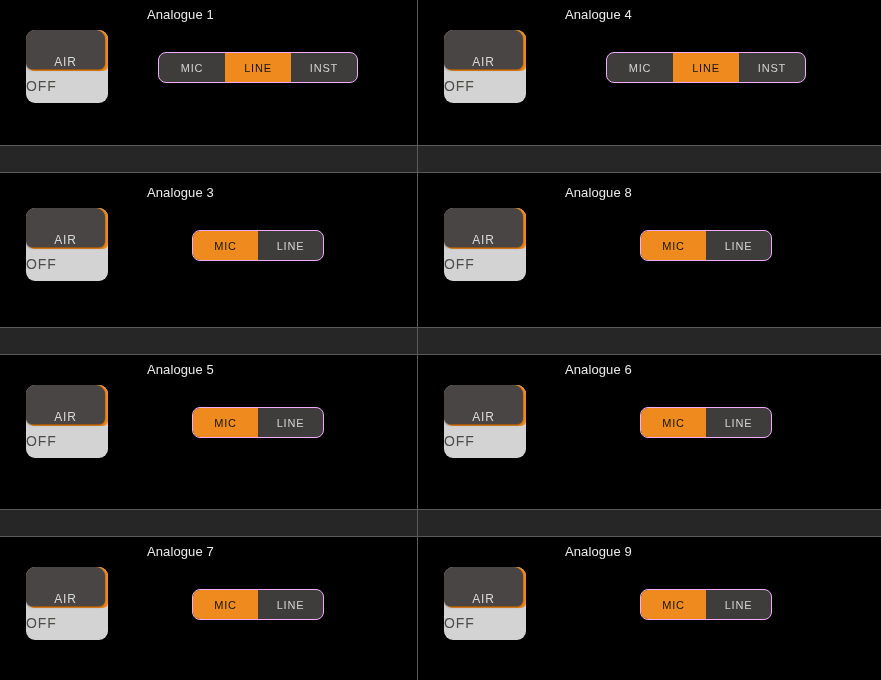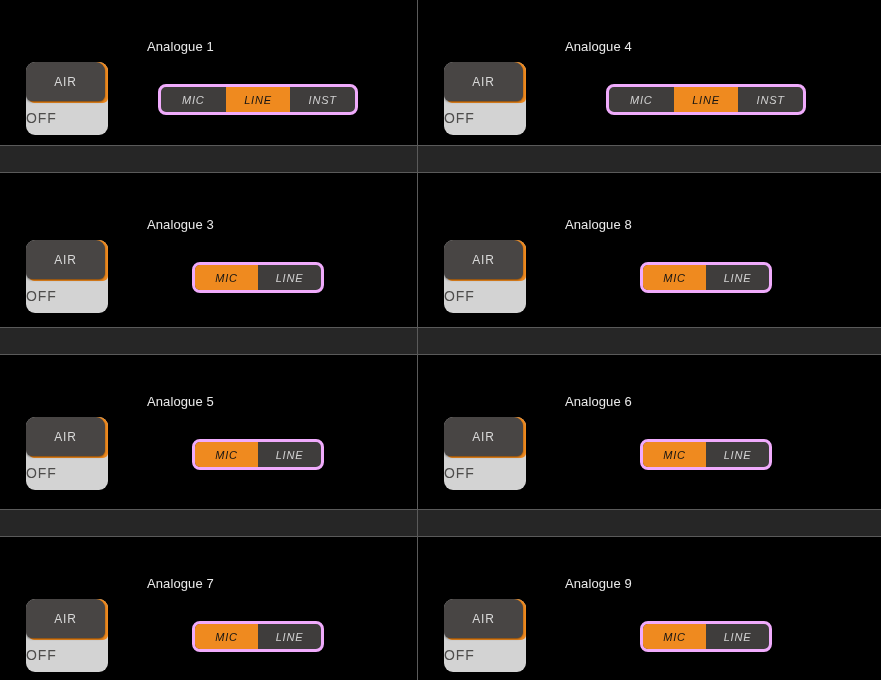--- a/index.html
+++ b/index.html
@@ -37,21 +37,20 @@
   .rows {
     position: absolute;
     inset: 0;
   }
 
   .chan-row {
     position: absolute;
     left: 0;
     width: 881px;
     display: flex;
-    margin-top: 32px;
   }
 
   .chan-cell {
     position: relative;
     width: 417px;
     height: 100%;
     flex: 0 0 417px;
   }
   .chan-cell.right {
     margin-left: 1px;
@@ -113,21 +112,21 @@
   }
   .air-btn {
     position: absolute;
     left: 0;
     top: 0;
     width: 79px;
     height: 39px;
     background: #484544;
     border-radius: 9px 9px 6px 6px;
     display: flex;
-    align-items: center;
+    align-items: flex-end;
     justify-content: center;
     box-shadow: 0 1px 2px rgba(0,0,0,0.5);
   }
   .air-btn-label {
     font-size: 12px;
     color: #d8d8d8;
     letter-spacing: 0.9px;
   }
   .air-state {
     position: absolute;
@@ -145,25 +144,24 @@
     letter-spacing: 0.9px;
   }
 
   
   .seg {
     position: absolute;
     top: 52px;
     height: 31px;
     display: flex;
     background: #3f3d3c;
-    border: 3px solid #f0abfc;
+    border: 1px solid #f0abfc;
     border-radius: 8px;
     box-sizing: border-box;
     overflow: hidden;
-    font-style: italic;
   }
   .seg.seg3 {
     left: 158px;
     width: 200px;
   }
   .seg.seg2 {
     left: 192px;
     width: 132px;
   }
   .chan-cell.right .seg.seg3 { left: 188px; }

